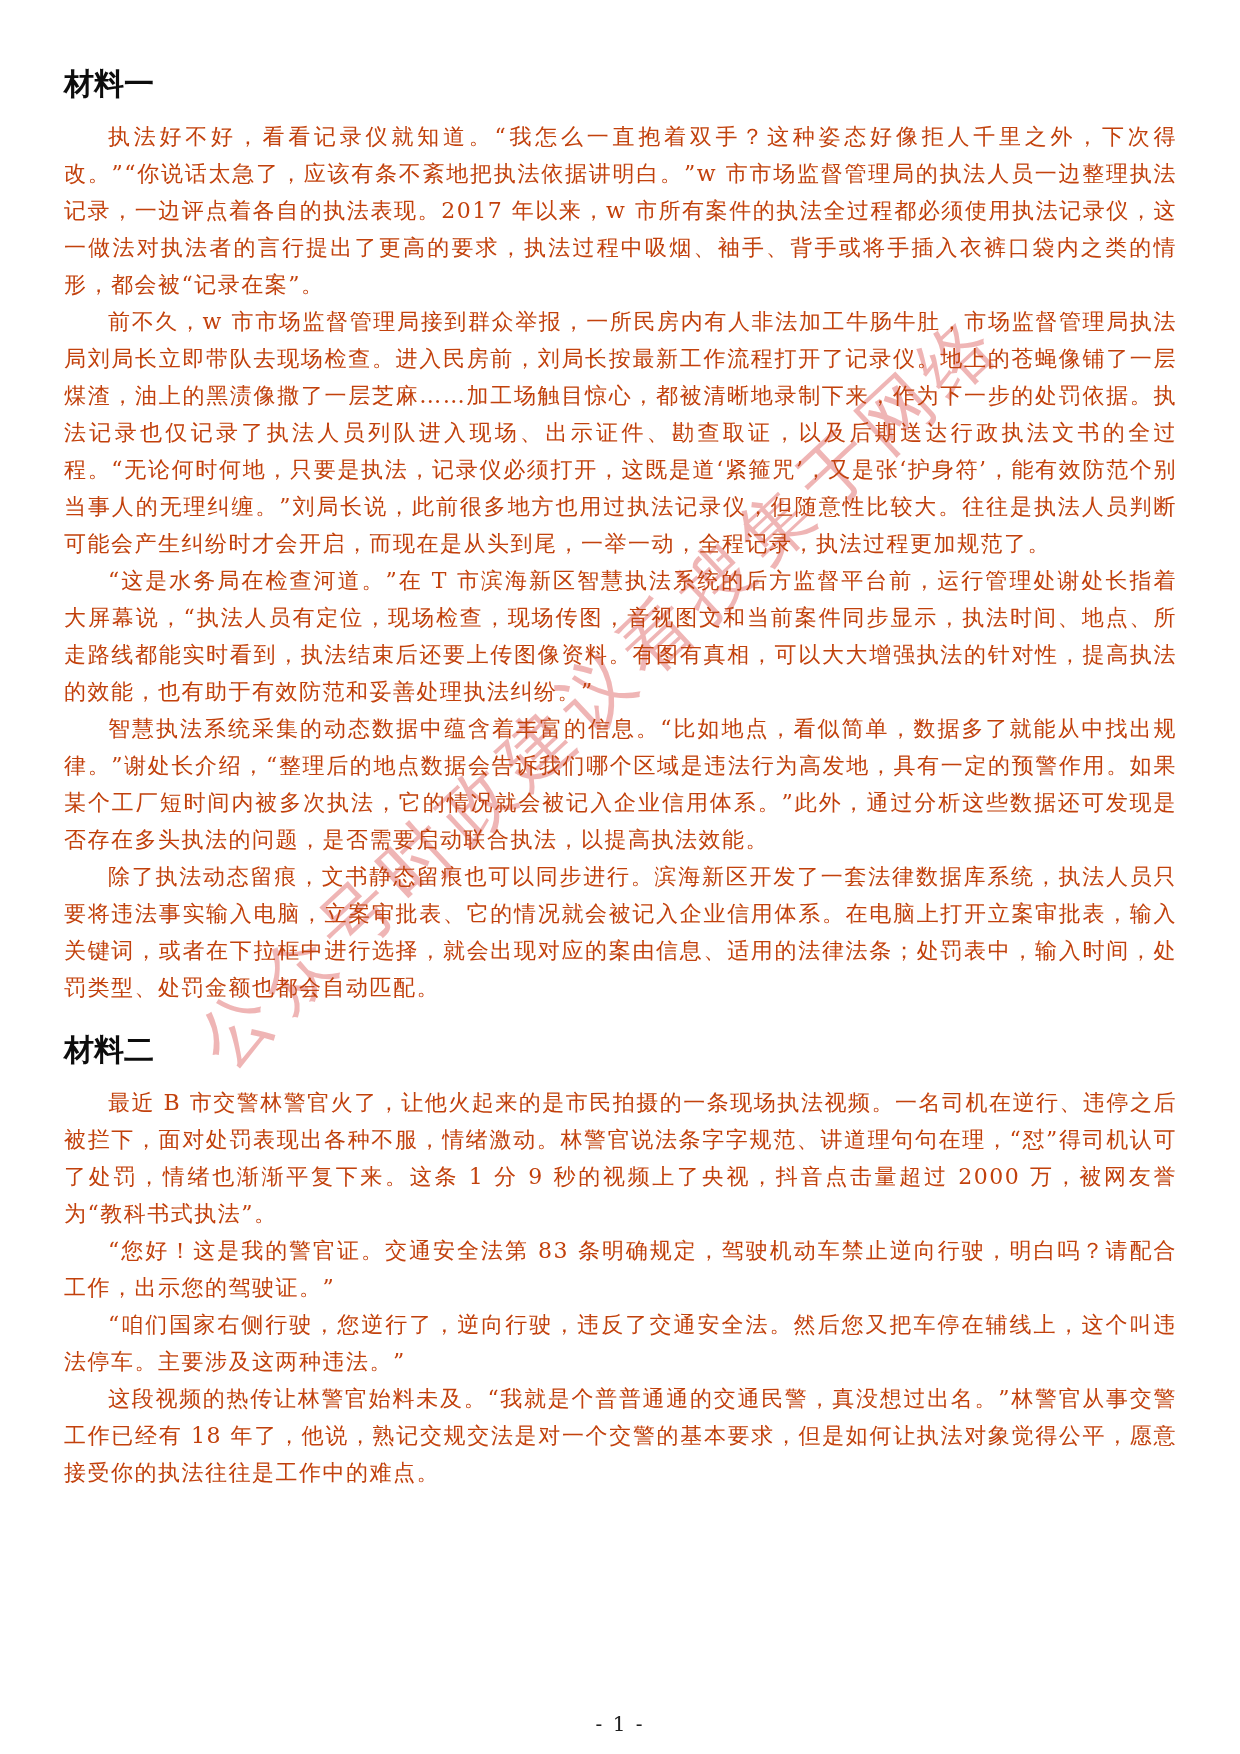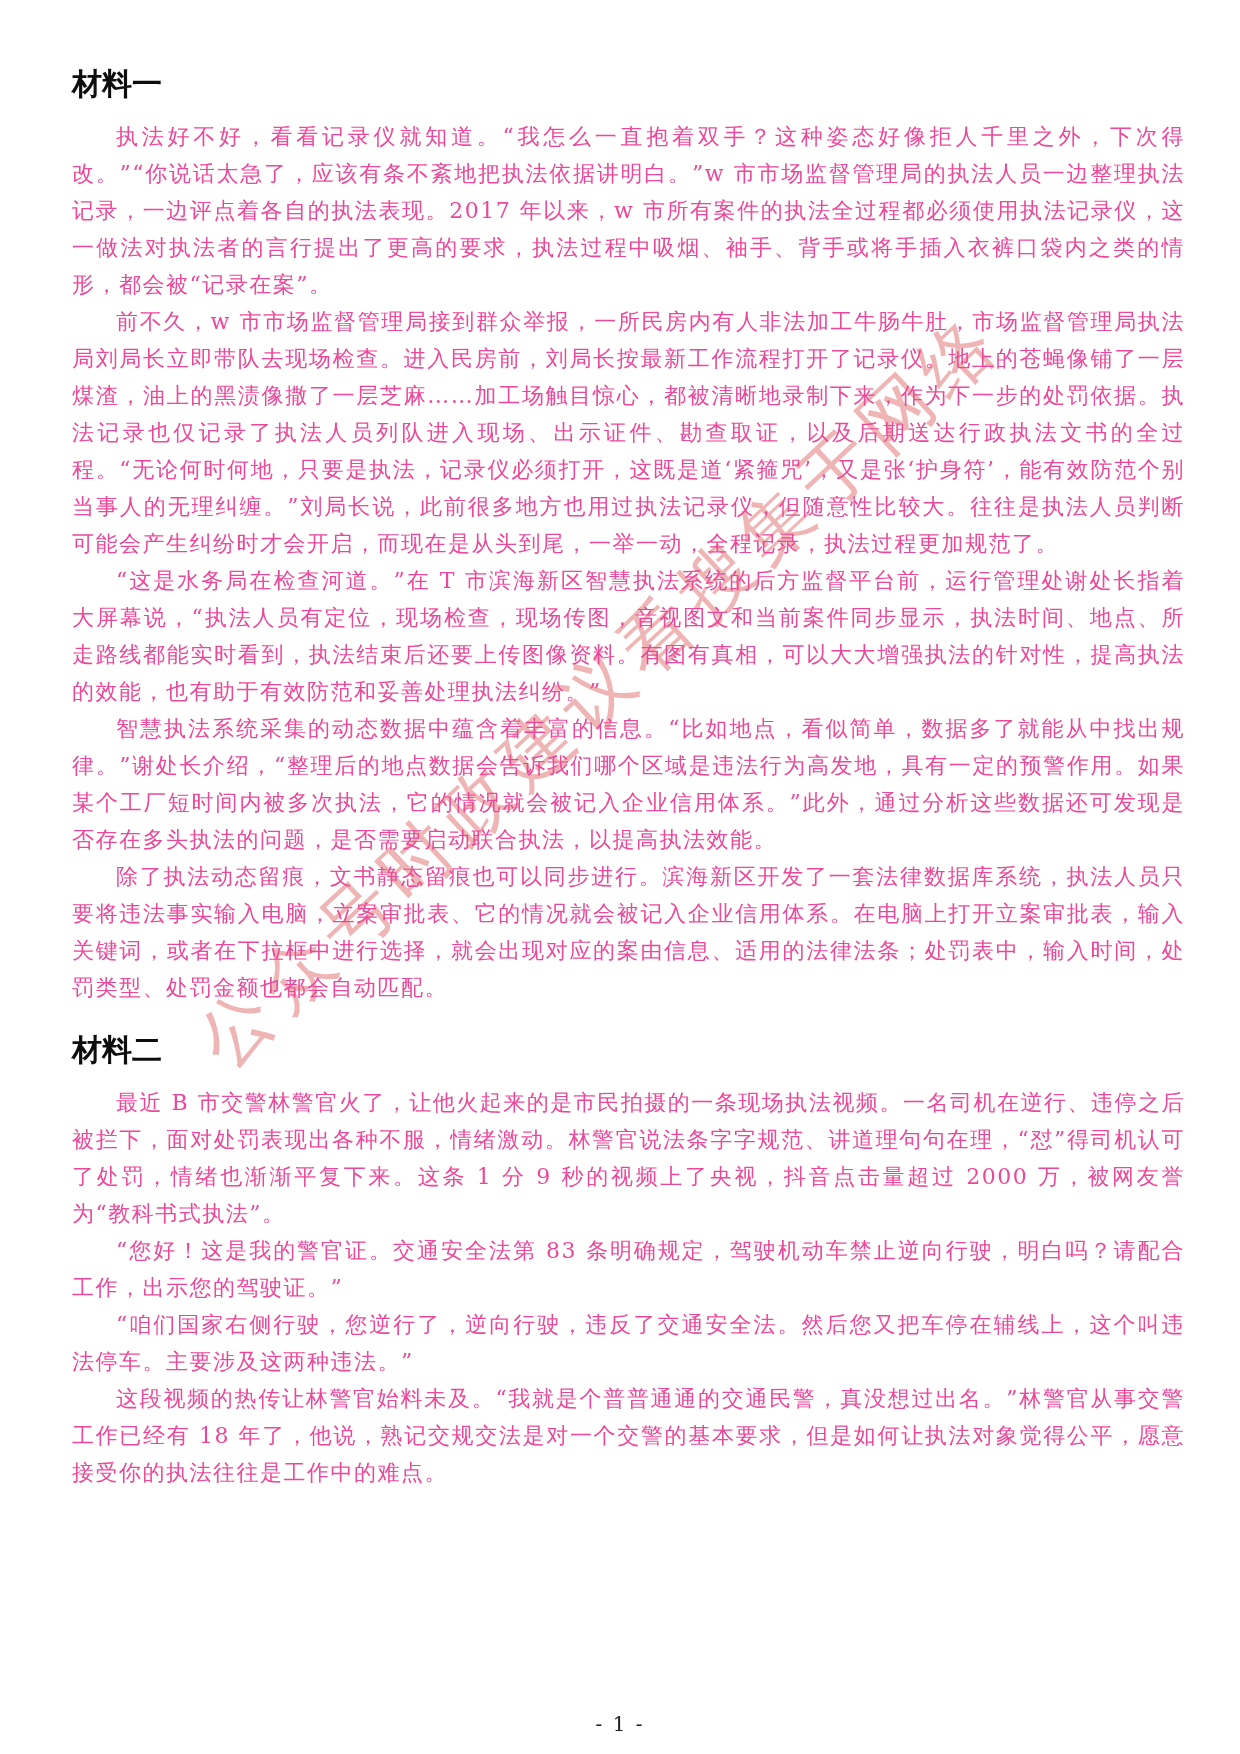--- a/index.html
+++ b/index.html
@@ -20,42 +20,42 @@
     font-size:72px;
     letter-spacing:10px;
     white-space:nowrap;
     opacity:0.5;
     z-index:0;
     font-family:"DejaVu Serif","Liberation Serif",serif;
     pointer-events:none;
   }
   .content {
     position:absolute;
-    left:72px;
+    left:64px;
     top:66px;
     width:1113px;
     z-index:1;
   }
   .mat-heading {
     font-family:"DejaVu Sans","Liberation Sans",sans-serif;
     font-weight:bold;
     font-size:30px;
     line-height:36px;
     margin:0 0 16px 0;
     color:#0d0d0d;
   }
   .mat-heading.second { margin-top:26px; }
   .para {
     font-size:22px;
     line-height:37px;
     letter-spacing:1.5px;
     text-align:justify;
     text-indent:2em;
     margin:0;
-    color:#ec4899;
+    color:#c2410c;
   }
   .para.no-indent { text-indent:0; }
   .footer {
     position:absolute;
     left:0;
     right:0;
     top:1712px;
     text-align:center;
     font-size:20px;
     letter-spacing:2px;

